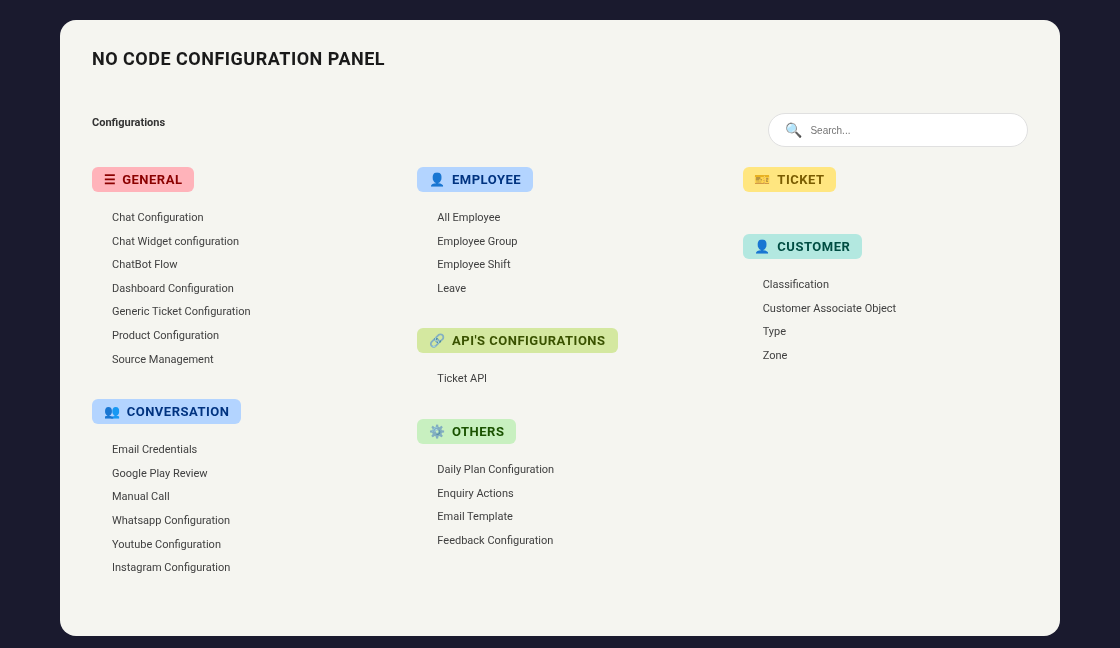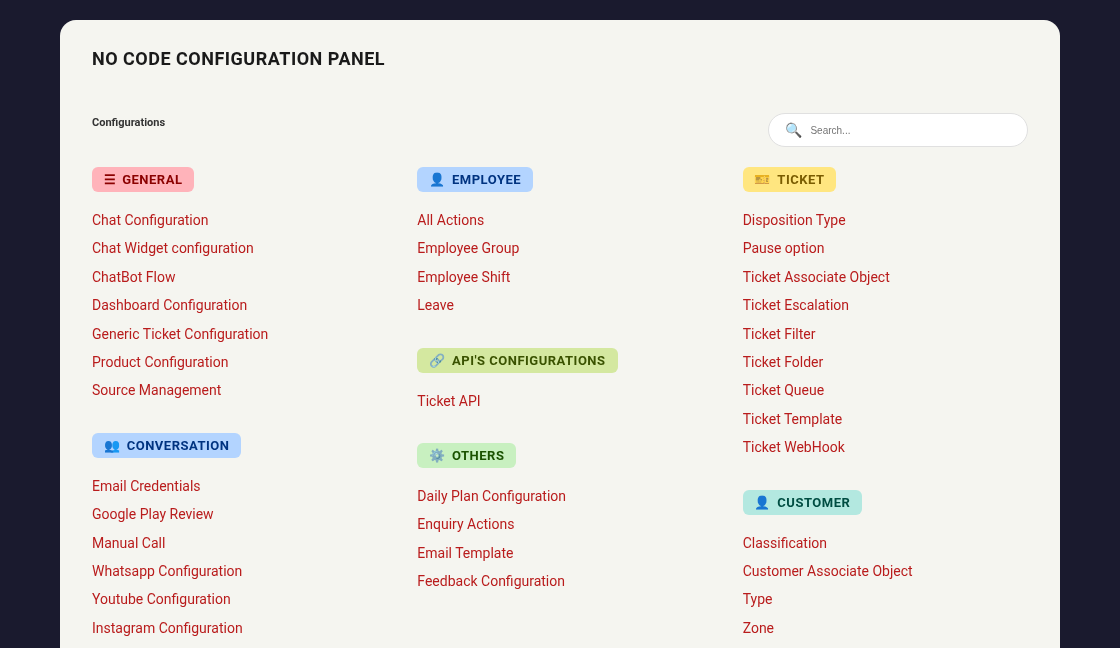--- a/index.html
+++ b/index.html
@@ -73,25 +73,26 @@
       padding: 5px 12px;
       border-radius: 6px;
       font-size: 13px;
       font-weight: 700;
       letter-spacing: 0.5px;
       margin-bottom: 14px;
     }
     .badge-pink { background: #ffb3ba; color: #8b0000; }
     .badge-blue { background: #b3d4ff; color: #003380; }
     .menu-item {
-      font-size: 14px;
-      color: #b91c1c;
+      font-size: 11px;
+      color: #404040;
       padding: 3px 0;
       cursor: pointer;
       line-height: 1.6;
+      margin-left: 20px;
     }
     .category-section {
       margin-bottom: 28px;
     }
     .badge-icon {
       font-size: 13px;
     }
   </style>
 </head>
 <body>
@@ -146,21 +147,21 @@
     </div>
 
     <div>
 
       <div class="category-section">
         <div class="category-badge" style="background:#b3d4ff;color:#003380;">
           <span class="badge-icon">👤</span>
           <span>EMPLOYEE</span>
         </div>
         <div>
-          <div class="menu-item">All Actions</div>
+          <div class="menu-item">All Employee</div>
           <div class="menu-item">Employee Group</div>
           <div class="menu-item">Employee Shift</div>
           <div class="menu-item">Leave</div>
         </div>
       </div>
 
       <div class="category-section">
         <div class="category-badge" style="background:#d4e8a0;color:#3a5200;">
           <span class="badge-icon">🔗</span>
           <span>API'S CONFIGURATIONS</span>
@@ -184,31 +185,20 @@
       </div>
     </div>
 
     <div>
 
       <div class="category-section">
         <div class="category-badge" style="background:#ffe680;color:#7a5c00;">
           <span class="badge-icon">🎫</span>
           <span>TICKET</span>
         </div>
-        <div>
-          <div class="menu-item">Disposition Type</div>
-          <div class="menu-item">Pause option</div>
-          <div class="menu-item">Ticket Associate Object</div>
-          <div class="menu-item">Ticket Escalation</div>
-          <div class="menu-item">Ticket Filter</div>
-          <div class="menu-item">Ticket Folder</div>
-          <div class="menu-item">Ticket Queue</div>
-          <div class="menu-item">Ticket Template</div>
-          <div class="menu-item">Ticket WebHook</div>
-        </div>
       </div>
 
       <div class="category-section">
         <div class="category-badge" style="background:#b3e8e0;color:#004d42;">
           <span class="badge-icon">👤</span>
           <span>CUSTOMER</span>
         </div>
         <div>
           <div class="menu-item">Classification</div>
           <div class="menu-item">Customer Associate Object</div>

